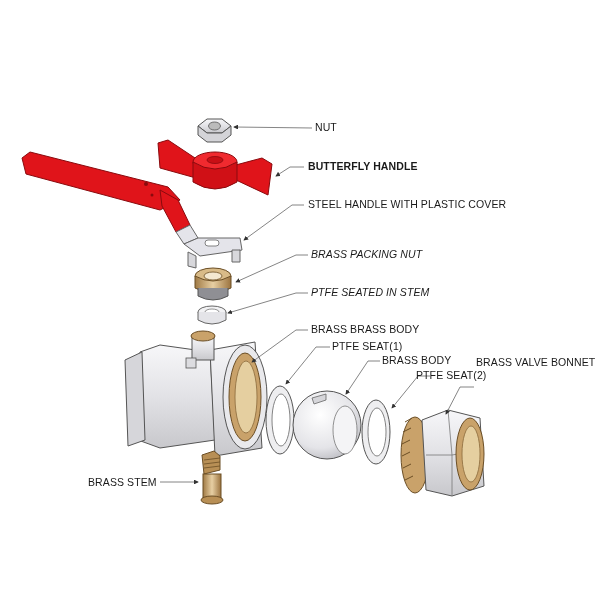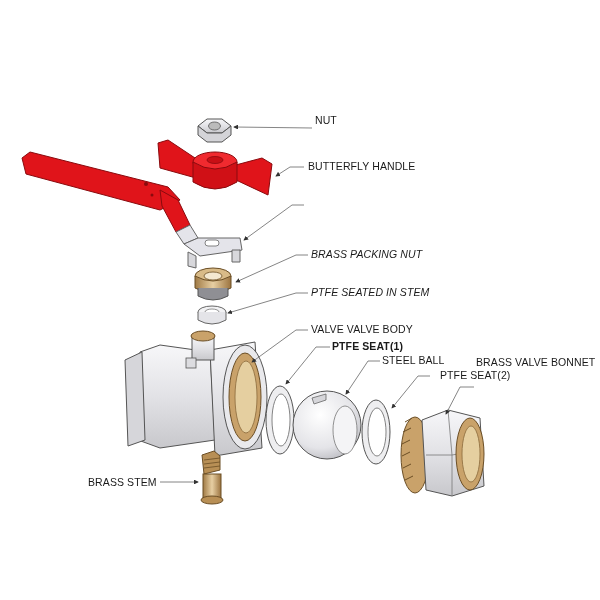--- a/index.html
+++ b/index.html
@@ -132,23 +132,24 @@
       <path d="M308,293 L296,293 L228,313" marker-end="url(#arrow)"></path>
       <path d="M308,330 L296,330 L252,362" marker-end="url(#arrow)"></path>
       <path d="M330,347 L316,347 L286,384" marker-end="url(#arrow)"></path>
       <path d="M380,361 L368,361 L346,394" marker-end="url(#arrow)"></path>
       <path d="M430,376 L418,376 L392,408" marker-end="url(#arrow)"></path>
       <path d="M474,387 L460,387 L446,414" marker-end="url(#arrow)"></path>
       <path d="M160,482 L198,482" marker-end="url(#arrow)"></path>
     </g>
   </svg>
 
-  <div class="label" style="left:315px;top:114px;">NUT</div>
-  <div class="label" style="left:308px;top:160px;">BUTTERFLY HANDLE</div>
+  <div class="label" style="left:315px;top:121px;">NUT</div>
+  <div class="label" style="left:308px;top:160px;font-weight:bold;">BUTTERFLY HANDLE</div>
+  <div class="label" style="left:308px;top:198px;">STEEL HANDLE WITH PLASTIC COVER</div>
   <div class="label" style="left:311px;top:248px;font-style:italic;">BRASS PACKING NUT</div>
   <div class="label" style="left:311px;top:286px;font-style:italic;">PTFE SEATED IN STEM</div>
-  <div class="label" style="left:311px;top:323px;">VALVE VALVE BODY</div>
-  <div class="label" style="left:332px;top:340px;font-weight:bold;">PTFE SEAT(1)</div>
-  <div class="label" style="left:382px;top:354px;">STEEL BALL</div>
-  <div class="label" style="left:440px;top:369px;">PTFE SEAT(2)</div>
+  <div class="label" style="left:311px;top:323px;">BRASS BRASS BODY</div>
+  <div class="label" style="left:332px;top:340px;">PTFE SEAT(1)</div>
+  <div class="label" style="left:382px;top:354px;">BRASS BODY</div>
+  <div class="label" style="left:416px;top:369px;">PTFE SEAT(2)</div>
   <div class="label" style="left:476px;top:356px;">BRASS VALVE BONNET</div>
   <div class="label" style="left:88px;top:476px;">BRASS STEM</div>
 </div>
 
 </body></html>

